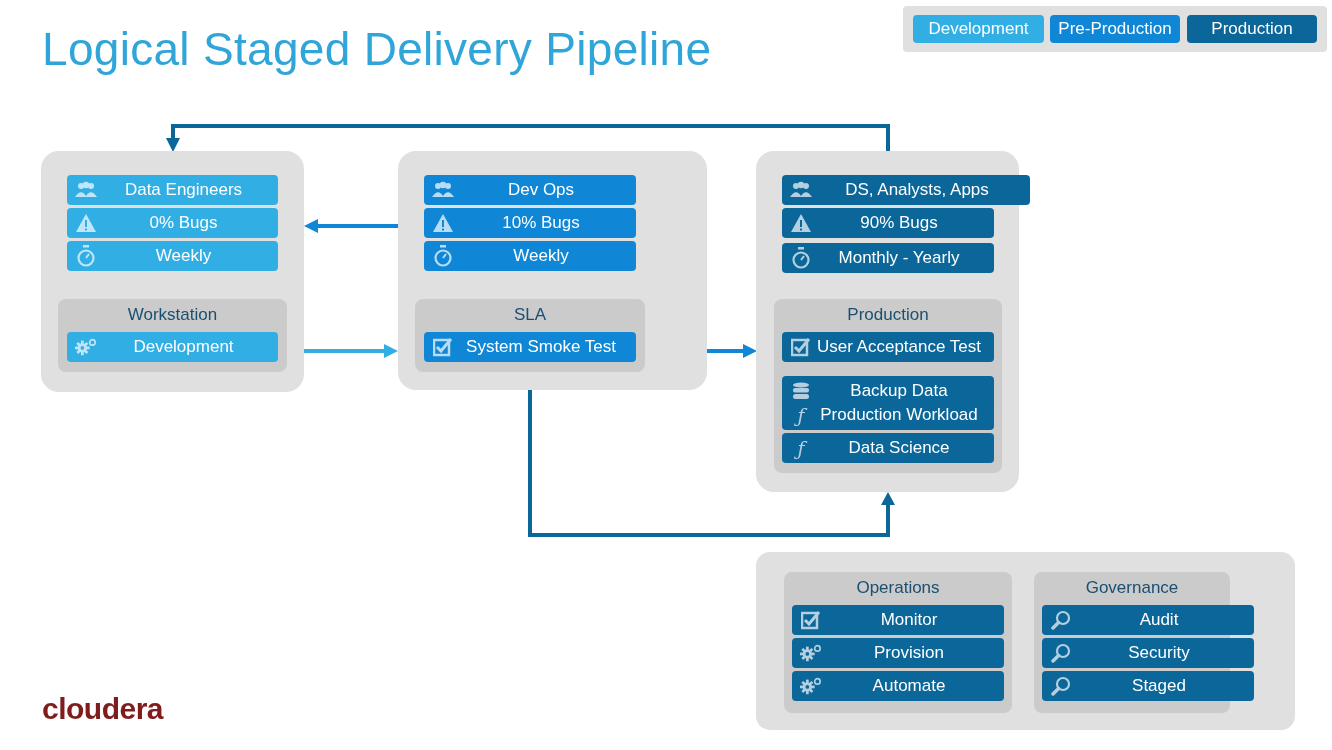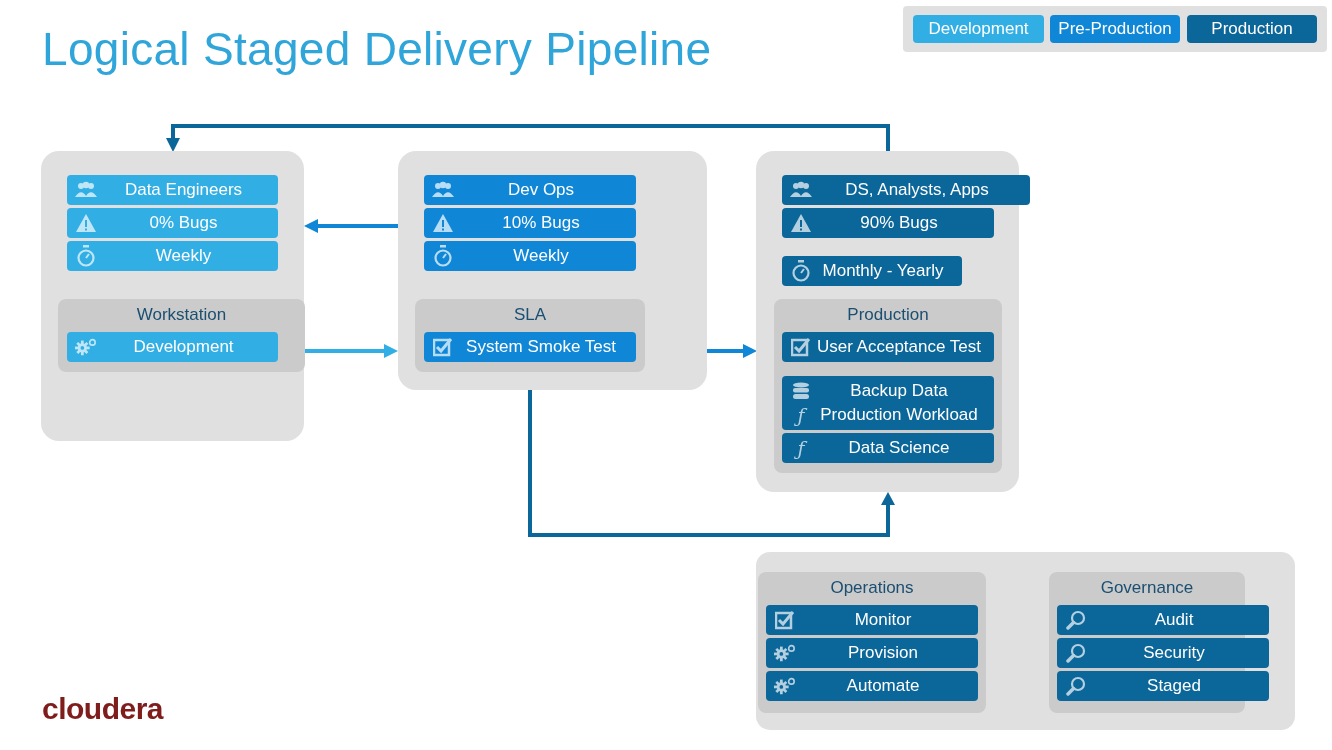--- a/index.html
+++ b/index.html
@@ -85,21 +85,21 @@
     <line x1="662" y1="351" x2="744" y2="351" stroke="#0f87d6" stroke-width="4"></line>
     <polygon points="757,351 743,344 743,358" fill="#0f87d6"></polygon>
   </g>
 
   <g>
     <polyline points="530,390 530,535 888,535 888,504" fill="none" stroke="#0b6699" stroke-width="4"></polyline>
     <polygon points="881,505 895,505 888,492" fill="#0b6699"></polygon>
   </g>
 </svg>
 
-<div class="stage" style="left:41px;top:151px;width:263px;height:290px;">
+<div class="stage" style="left:41px;top:151px;width:263px;height:241px;">
   <div class="bar c-dev" style="left:26px;top:24px;width:211px;">
     <span class="ico">
       <svg width="22" height="18" viewBox="0 0 22 18">
           <g fill="#bfe6f7">
             <circle cx="6" cy="5" r="3"></circle>
             <circle cx="11" cy="4" r="3.3"></circle>
             <circle cx="16" cy="5" r="3"></circle>
             <path d="M0 16 q6 -9 11 -1 q5 -8 11 1z"></path>
           </g>
         </svg>
@@ -119,21 +119,21 @@
   <div class="bar c-dev" style="left:26px;top:90px;width:211px;">
     <span class="ico">
       <svg width="20" height="22" viewBox="0 0 20 22">
           <rect x="7" y="0" width="6" height="2.5" fill="#bfe6f7"></rect>
           <circle cx="10" cy="13" r="7.5" fill="none" stroke="#bfe6f7" stroke-width="2.2"></circle>
           <line x1="10" y1="13" x2="13" y2="9" stroke="#bfe6f7" stroke-width="2"></line>
         </svg>
     </span>
     <span class="txt">Weekly</span>
   </div>
-  <div class="sub" style="left:17px;top:148px;width:229px;height:73px;padding-left:18px;">
+  <div class="sub" style="left:17px;top:148px;width:229px;height:73px;">
     <div class="subtitle">Workstation</div>
     <div class="bar c-dev" style="left:9px;top:33px;width:211px;">
       <span class="ico">
         <svg width="24" height="20" viewBox="0 0 24 20">
             <g fill="#bfe6f7">
               <circle cx="8" cy="11" r="5"></circle>
               <g stroke="#bfe6f7" stroke-width="3">
                 <line x1="8" y1="3" x2="8" y2="19"></line>
                 <line x1="0" y1="11" x2="16" y2="11"></line>
                 <line x1="2.5" y1="5.5" x2="13.5" y2="16.5"></line>
@@ -214,21 +214,21 @@
   <div class="bar c-prod" style="left:26px;top:57px;width:212px;">
     <span class="ico">
       <svg width="22" height="20" viewBox="0 0 22 20">
           <path d="M11 1 L21 19 L1 19 Z" fill="#b3cfe0"></path>
           <rect x="10" y="7" width="2" height="7" fill="#0b6699"></rect>
           <rect x="10" y="15.5" width="2" height="2" fill="#0b6699"></rect>
         </svg>
     </span>
     <span class="txt">90% Bugs</span>
   </div>
-  <div class="bar c-prod" style="left:26px;top:105px;width:180px;">
+  <div class="bar c-prod" style="left:26px;top:92px;width:212px;">
     <span class="ico">
       <svg width="20" height="22" viewBox="0 0 20 22">
           <rect x="7" y="0" width="6" height="2.5" fill="#b3cfe0"></rect>
           <circle cx="10" cy="13" r="7.5" fill="none" stroke="#b3cfe0" stroke-width="2.2"></circle>
           <line x1="10" y1="13" x2="13" y2="9" stroke="#b3cfe0" stroke-width="2"></line>
         </svg>
     </span>
     <span class="txt">Monthly - Yearly</span>
   </div>
   <div class="sub" style="left:18px;top:148px;width:228px;height:174px;">
@@ -259,21 +259,21 @@
       <span class="txt">Production Workload</span>
     </div>
     <div class="bar c-prod" style="left:8px;top:134px;width:212px;">
       <span class="ico" style="color:#b3cfe0;font-family:'DejaVu Serif',serif;font-size:19px;font-style:italic;">ƒ</span>
       <span class="txt">Data Science</span>
     </div>
   </div>
 </div>
 
 <div class="stage" style="left:756px;top:552px;width:539px;height:178px;border-radius:14px;">
-  <div class="sub" style="left:2px;top:20px;width:228px;height:141px;">
+  <div class="sub" style="left:28px;top:20px;width:228px;height:141px;">
     <div class="subtitle">Operations</div>
     <div class="bar c-prod" style="left:8px;top:33px;width:212px;">
       <span class="ico">
         <svg width="20" height="20" viewBox="0 0 20 20">
             <rect x="1" y="3" width="15" height="15" fill="none" stroke="#b3cfe0" stroke-width="2.5"></rect>
             <path d="M4 10 L8 14 L18 2" fill="none" stroke="#b3cfe0" stroke-width="3"></path>
           </svg>
       </span>
       <span class="txt">Monitor</span>
     </div>
@@ -307,21 +307,21 @@
                 <line x1="13.5" y1="5.5" x2="2.5" y2="16.5"></line>
               </g>
               <circle cx="8" cy="11" r="2" fill="#0b6699"></circle>
               <circle cx="19" cy="5" r="3" fill="none" stroke="#b3cfe0" stroke-width="1.8"></circle>
             </g>
           </svg>
       </span>
       <span class="txt">Automate</span>
     </div>
   </div>
-  <div class="sub" style="left:293px;top:20px;width:196px;height:141px;">
+  <div class="sub" style="left:278px;top:20px;width:196px;height:141px;">
     <div class="subtitle">Governance</div>
     <div class="bar c-prod" style="left:8px;top:33px;width:212px;">
       <span class="ico">
         <svg width="20" height="20" viewBox="0 0 20 20">
             <circle cx="12" cy="8" r="6" fill="none" stroke="#b3cfe0" stroke-width="2.2"></circle>
             <line x1="7.5" y1="12.5" x2="2" y2="18" stroke="#b3cfe0" stroke-width="3.5" stroke-linecap="round"></line>
           </svg>
       </span>
       <span class="txt">Audit</span>
     </div>

